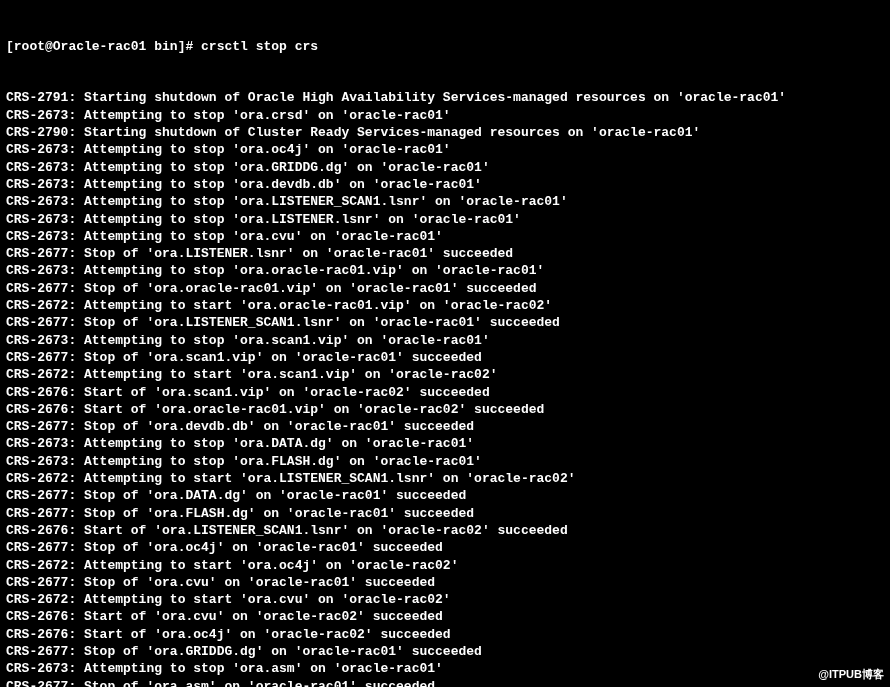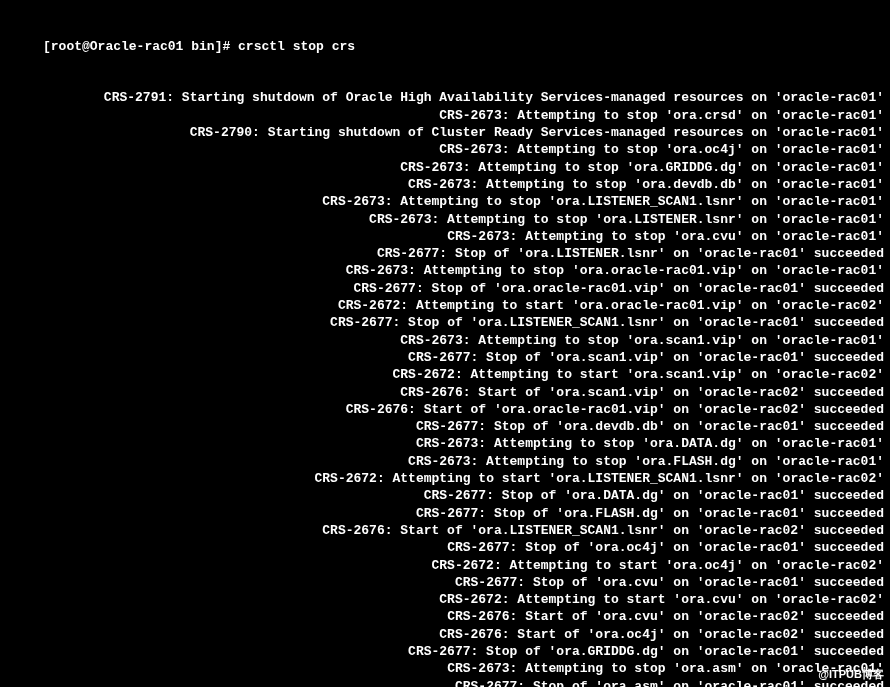--- a/index.html
+++ b/index.html
@@ -15,25 +15,23 @@
     line-height: 17.3px;
     color: #fff;
     font-weight: bold;
   }
   .terminal {
     padding: 3px 6px;
     white-space: pre;
   }
   .prompt-line {
     display: block;
-    margin-left: 37px;
   }
   .log-line {
     display: block;
-    text-align: right;
   }
   .watermark {
     position: absolute;
     right: 6px;
     bottom: 4px;
     font-size: 11px;
     color: #fff;
     font-weight: bold;
     font-family: Arial, sans-serif;
   }

